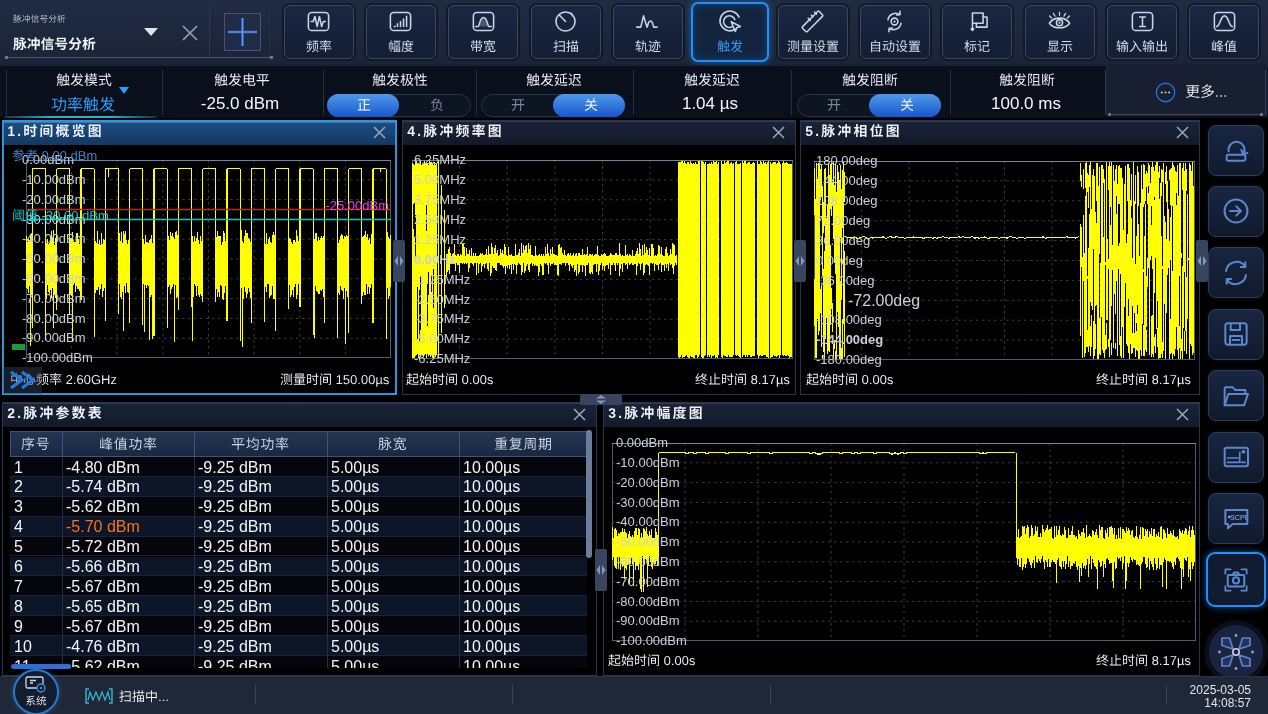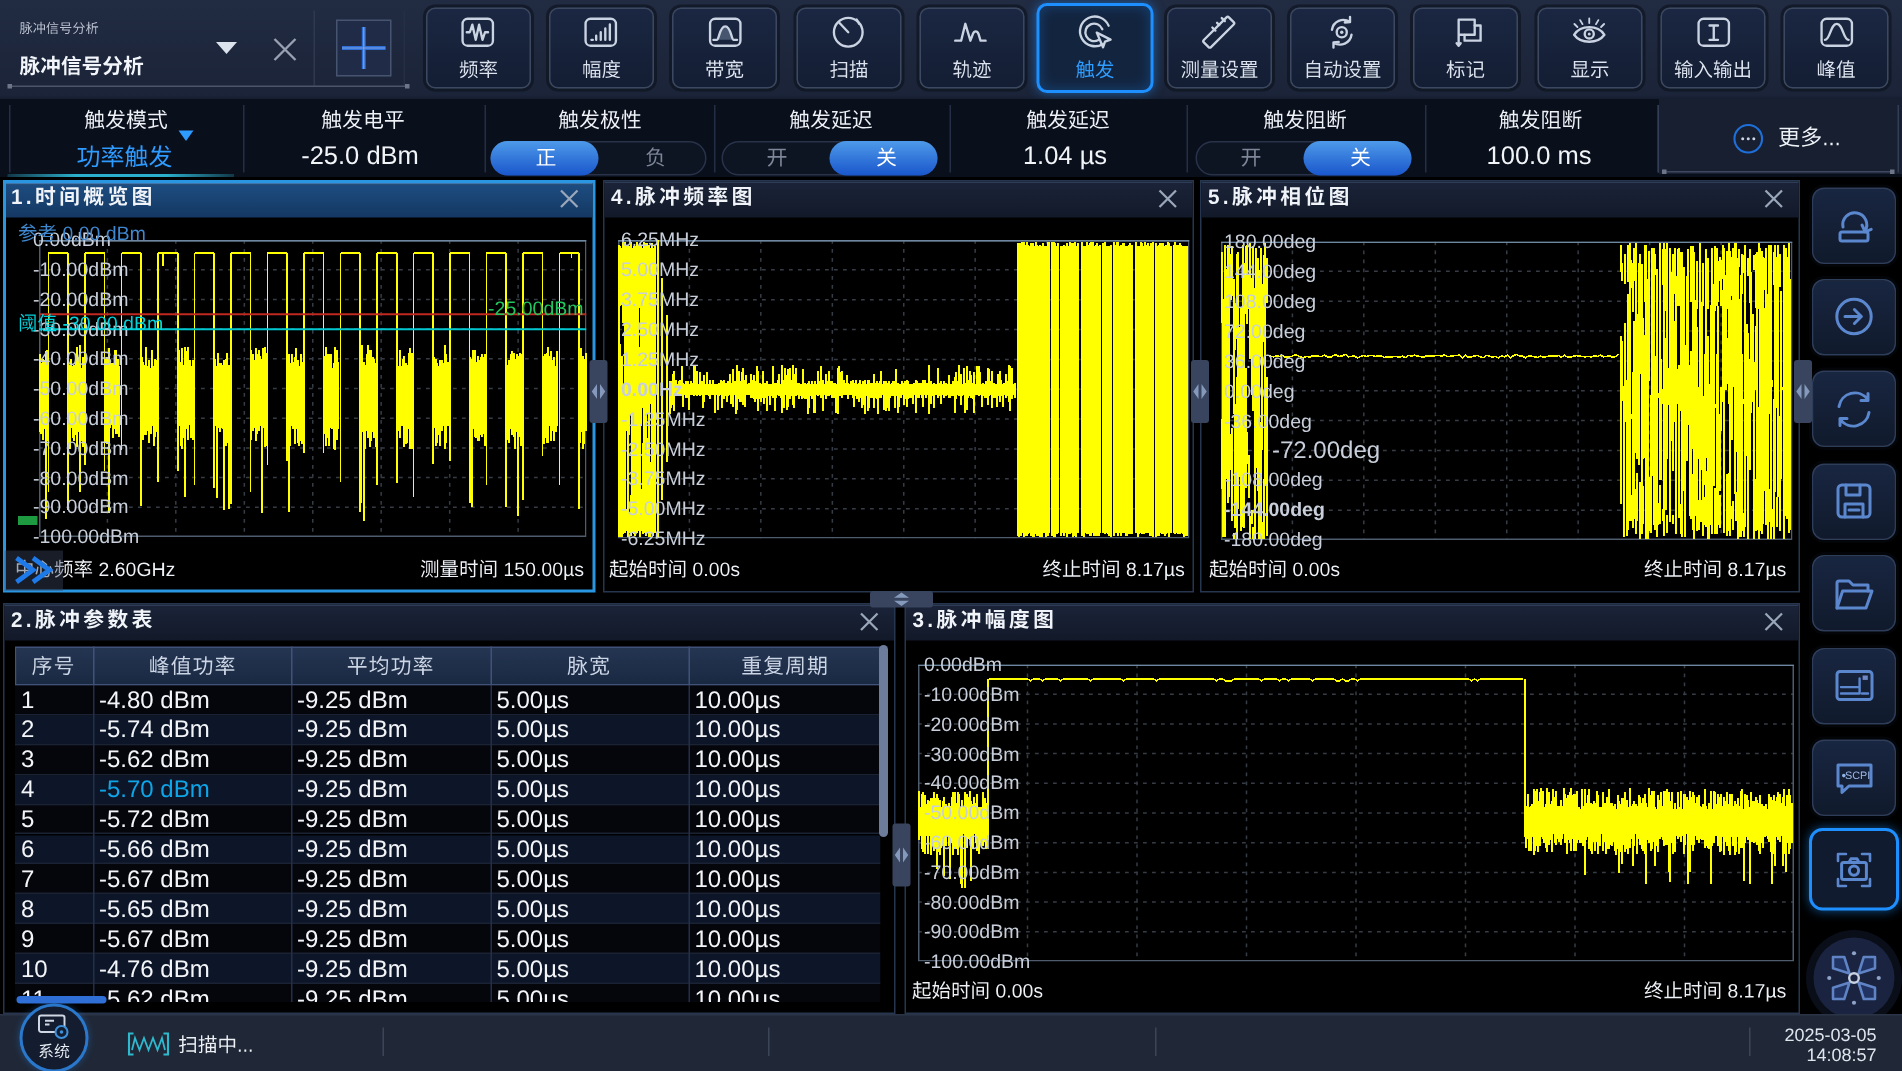--- a/index.html
+++ b/index.html
@@ -309,21 +309,21 @@
         <path d="M7.1 -5.2C6.2 -4.6 4.6 -4 3.3 -3.7C3.5 -3.5 3.8 -3.2 3.9 -3C5.3 -3.4 6.9 -4 7.9 -4.8ZM8.3 -3.7C7.1 -2.8 5 -2.2 3.1 -1.8C3.3 -1.6 3.5 -1.3 3.7 -1.1C5.6 -1.5 7.8 -2.3 9.1 -3.3ZM9.9 -2.3C8.4 -0.9 5.5 -0.1 2.3 0.2C2.5 0.4 2.7 0.8 2.8 1.1C6.1 0.7 9.1 -0.2 10.8 -1.9ZM2.3 -7.7C2.6 -7.8 3 -7.8 5.3 -7.9C5.1 -7.5 4.9 -7.1 4.6 -6.7H0.7V-5.8H4C3.1 -4.7 1.9 -3.9 0.5 -3.3C0.7 -3.1 1.1 -2.7 1.2 -2.5C2.8 -3.3 4.2 -4.4 5.2 -5.8H7.9C8.9 -4.5 10.4 -3.2 11.9 -2.6C12 -2.8 12.3 -3.2 12.6 -3.4C11.3 -3.9 9.9 -4.8 9 -5.8H12.3V-6.7H5.8C6 -7.1 6.2 -7.6 6.4 -8L10 -8.2C10.3 -7.9 10.6 -7.6 10.8 -7.3L11.6 -7.9C10.9 -8.7 9.5 -9.8 8.3 -10.5L7.5 -10C8 -9.7 8.6 -9.3 9.1 -8.9L4.1 -8.7C4.9 -9.2 5.7 -9.8 6.5 -10.5L5.6 -11C4.7 -10.1 3.4 -9.2 3 -9C2.6 -8.8 2.3 -8.6 2 -8.6C2.1 -8.4 2.3 -7.9 2.3 -7.7Z M23.9 -10.3C22.9 -9.1 21.8 -8 20.5 -7.1H19.4V-8.6H22.2V-9.4H19.4V-10.9H18.4V-9.4H15.1V-8.6H18.4V-7.1H13.9V-6.2H19.3C17.5 -5 15.5 -4.1 13.5 -3.4C13.7 -3.1 13.9 -2.7 14 -2.5C15.1 -3 16.3 -3.5 17.4 -4.1C17.1 -3.4 16.8 -2.6 16.5 -2H22.3C22.1 -0.8 21.9 -0.2 21.6 -0C21.4 0.1 21.3 0.1 20.9 0.1C20.6 0.1 19.5 0.1 18.6 -0C18.7 0.2 18.9 0.6 18.9 0.9C19.9 0.9 20.8 0.9 21.2 0.9C21.7 0.9 22 0.9 22.3 0.6C22.8 0.2 23 -0.6 23.3 -2.4C23.3 -2.5 23.4 -2.8 23.4 -2.8H17.9L18.4 -4.1H24V-4.9H18.8C19.5 -5.3 20.1 -5.8 20.8 -6.2H25.2V-7.1H21.9C22.9 -7.9 23.8 -8.9 24.6 -9.9Z M36.3 -4.5Q36.3 -2.2 35.5 -1.1Q34.8 0.1 33.2 0.1Q31.7 0.1 30.9 -1Q30.1 -2.2 30.1 -4.5Q30.1 -6.8 30.9 -7.9Q31.6 -9.1 33.3 -9.1Q34.8 -9.1 35.6 -7.9Q36.3 -6.8 36.3 -4.5ZM35.2 -4.5Q35.2 -6.4 34.7 -7.3Q34.3 -8.2 33.3 -8.2Q32.2 -8.2 31.7 -7.3Q31.3 -6.4 31.3 -4.5Q31.3 -2.6 31.7 -1.7Q32.2 -0.8 33.2 -0.8Q34.2 -0.8 34.7 -1.7Q35.2 -2.6 35.2 -4.5Z M38 0V-1.4H39.3V0Z M47.2 -4.5Q47.2 -2.2 46.4 -1.1Q45.6 0.1 44.1 0.1Q42.5 0.1 41.7 -1Q41 -2.2 41 -4.5Q41 -6.8 41.7 -7.9Q42.5 -9.1 44.1 -9.1Q45.7 -9.1 46.4 -7.9Q47.2 -6.8 47.2 -4.5ZM46 -4.5Q46 -6.4 45.6 -7.3Q45.1 -8.2 44.1 -8.2Q43 -8.2 42.6 -7.3Q42.1 -6.4 42.1 -4.5Q42.1 -2.6 42.6 -1.7Q43.1 -0.8 44.1 -0.8Q45.1 -0.8 45.5 -1.7Q46 -2.6 46 -4.5Z M54.4 -4.5Q54.4 -2.2 53.6 -1.1Q52.8 0.1 51.3 0.1Q49.7 0.1 49 -1Q48.2 -2.2 48.2 -4.5Q48.2 -6.8 48.9 -7.9Q49.7 -9.1 51.3 -9.1Q52.9 -9.1 53.7 -7.9Q54.4 -6.8 54.4 -4.5ZM53.2 -4.5Q53.2 -6.4 52.8 -7.3Q52.4 -8.2 51.3 -8.2Q50.3 -8.2 49.8 -7.3Q49.3 -6.4 49.3 -4.5Q49.3 -2.6 49.8 -1.7Q50.3 -0.8 51.3 -0.8Q52.3 -0.8 52.8 -1.7Q53.2 -2.6 53.2 -4.5Z M63.7 -1.1Q63.4 -0.4 62.9 -0.2Q62.4 0.1 61.6 0.1Q60.3 0.1 59.7 -0.7Q59.1 -1.6 59.1 -3.4Q59.1 -7 61.6 -7Q62.4 -7 62.9 -6.7Q63.4 -6.4 63.7 -5.8H63.8L63.7 -6.6V-9.4H64.9V-1.4Q64.9 -0.3 64.9 0H63.8Q63.8 -0.1 63.8 -0.5Q63.8 -0.8 63.8 -1.1ZM60.3 -3.4Q60.3 -2 60.7 -1.4Q61 -0.8 61.9 -0.8Q62.9 -0.8 63.3 -1.4Q63.7 -2.1 63.7 -3.5Q63.7 -4.9 63.3 -5.5Q62.9 -6.2 61.9 -6.2Q61 -6.2 60.7 -5.5Q60.3 -4.9 60.3 -3.4Z M73.7 -2.5Q73.7 -1.3 72.9 -0.7Q72 0 70.5 0H66.8V-8.9H70.1Q73.2 -8.9 73.2 -6.8Q73.2 -6 72.8 -5.4Q72.3 -4.9 71.5 -4.7Q72.6 -4.6 73.2 -4Q73.7 -3.4 73.7 -2.5ZM72 -6.6Q72 -7.4 71.5 -7.7Q71 -8 70.1 -8H68V-5.1H70.1Q71 -5.1 71.5 -5.5Q72 -5.9 72 -6.6ZM72.5 -2.6Q72.5 -4.2 70.3 -4.2H68V-1H70.4Q71.5 -1 72 -1.4Q72.5 -1.8 72.5 -2.6Z M79.3 0V-4.4Q79.3 -5.4 79 -5.7Q78.8 -6.1 78 -6.1Q77.3 -6.1 76.9 -5.6Q76.5 -5 76.5 -4V0H75.3V-5.4Q75.3 -6.6 75.3 -6.9H76.4Q76.4 -6.8 76.4 -6.7Q76.4 -6.6 76.4 -6.4Q76.4 -6.2 76.4 -5.7H76.4Q76.8 -6.4 77.3 -6.7Q77.8 -7 78.4 -7Q79.2 -7 79.7 -6.7Q80.1 -6.4 80.3 -5.7H80.3Q80.7 -6.4 81.2 -6.7Q81.7 -7 82.4 -7Q83.5 -7 83.9 -6.4Q84.4 -5.9 84.4 -4.6V0H83.3V-4.4Q83.3 -5.4 83 -5.7Q82.7 -6.1 82 -6.1Q81.3 -6.1 80.9 -5.6Q80.4 -5 80.4 -4V0Z" fill="#3f87cf"></path>
       </svg>
     </div>
 <svg class="abs" style="left:0;top:0" width="1268" height="714">
       <path d="M32.3 168.5 V328 M45.5 168.5 V340 M32.3 168.5 H45.5 M56.7 168.5 V310 M69.8 168.5 V314 M56.7 168.5 H69.8 M81.0 168.5 V300 M94.1 168.5 V337 M81.0 168.5 H94.1 M105.3 168.5 V321 M118.5 168.5 V314 M105.3 168.5 H118.5 M108.7 168.5 V177 M129.7 168.5 V323 M142.8 168.5 V325 M129.7 168.5 H142.8 M154.0 168.5 V336 M167.1 168.5 V328 M154.0 168.5 H167.1 M178.3 168.5 V310 M191.5 168.5 V307 M178.3 168.5 H191.5 M202.7 168.5 V302 M215.8 168.5 V302 M202.7 168.5 H215.8 M227.0 168.5 V321 M240.1 168.5 V341 M227.0 168.5 H240.1 M251.3 168.5 V323 M264.5 168.5 V322 M251.3 168.5 H264.5 M251.5 168.5 V174 M275.7 168.5 V331 M288.8 168.5 V309 M275.7 168.5 H288.8 M275.7 168.5 V181 M300.0 168.5 V307 M313.1 168.5 V312 M300.0 168.5 H313.1 M324.3 168.5 V323 M337.5 168.5 V338 M324.3 168.5 H337.5 M348.7 168.5 V333 M361.8 168.5 V304 M348.7 168.5 H361.8 M373.0 168.5 V323 M386.1 168.5 V339 M373.0 168.5 H386.1 M380.9 168.5 V172 M26.5 236 V288 M27.5 242 V289 M28.5 239 V293 M29.5 240 V286 M30.5 234 V346 M31.5 233 V294 M45.5 243 V294 M46.5 243 V299 M47.5 239 V285 M48.5 244 V292 M49.5 243 V294 M50.5 236 V290 M51.5 231 V298 M52.5 238 V288 M53.5 230 V328 M54.5 245 V294 M55.5 238 V298 M70.5 239 V295 M71.5 238 V296 M72.5 232 V342 M73.5 242 V285 M74.5 242 V283 M75.5 242 V292 M76.5 233 V286 M77.5 233 V289 M78.5 239 V289 M79.5 244 V291 M94.5 238 V292 M95.5 241 V293 M96.5 243 V290 M97.5 231 V290 M98.5 244 V287 M99.5 240 V295 M100.5 245 V289 M101.5 233 V284 M102.5 244 V297 M103.5 239 V291 M104.5 240 V288 M118.5 237 V294 M119.5 233 V284 M120.5 241 V297 M121.5 232 V299 M122.5 243 V292 M123.5 231 V331 M124.5 234 V286 M125.5 231 V293 M126.5 240 V283 M127.5 244 V292 M128.5 240 V293 M143.5 239 V284 M144.5 244 V332 M145.5 235 V285 M146.5 242 V288 M147.5 242 V285 M148.5 243 V286 M149.5 240 V340 M150.5 239 V297 M151.5 235 V295 M152.5 243 V339 M167.5 233 V293 M168.5 236 V287 M169.5 240 V285 M170.5 232 V294 M171.5 236 V289 M172.5 233 V287 M173.5 237 V284 M174.5 239 V342 M175.5 232 V285 M176.5 231 V298 M177.5 235 V297 M191.5 233 V290 M192.5 236 V341 M193.5 242 V297 M194.5 236 V284 M195.5 241 V286 M196.5 238 V296 M197.5 232 V286 M198.5 240 V295 M199.5 244 V297 M200.5 236 V294 M201.5 241 V296 M216.5 237 V289 M217.5 231 V297 M218.5 236 V292 M219.5 236 V297 M220.5 236 V285 M221.5 245 V286 M222.5 242 V299 M223.5 231 V300 M224.5 233 V293 M225.5 241 V286 M240.5 233 V335 M241.5 230 V288 M242.5 241 V347 M243.5 243 V299 M244.5 236 V287 M245.5 230 V292 M246.5 233 V298 M247.5 233 V294 M248.5 238 V288 M249.5 239 V292 M250.5 242 V298 M264.5 232 V285 M265.5 244 V287 M266.5 233 V292 M267.5 244 V284 M268.5 239 V284 M269.5 237 V298 M270.5 242 V296 M271.5 243 V295 M272.5 235 V286 M273.5 232 V299 M274.5 235 V299 M289.5 238 V285 M290.5 239 V297 M291.5 242 V295 M292.5 244 V290 M293.5 240 V297 M294.5 240 V287 M295.5 242 V284 M296.5 230 V299 M297.5 236 V295 M298.5 241 V284 M313.5 238 V335 M314.5 239 V338 M315.5 233 V286 M316.5 233 V291 M317.5 241 V292 M318.5 237 V294 M319.5 240 V294 M320.5 238 V290 M321.5 236 V291 M322.5 238 V289 M323.5 236 V297 M337.5 237 V334 M338.5 243 V293 M339.5 240 V295 M340.5 236 V286 M341.5 234 V290 M342.5 235 V291 M343.5 239 V299 M344.5 236 V288 M345.5 237 V344 M346.5 235 V291 M347.5 236 V297 M362.5 237 V296 M363.5 236 V292 M364.5 235 V295 M365.5 231 V295 M366.5 237 V284 M367.5 234 V294 M368.5 240 V287 M369.5 238 V294 M370.5 244 V288 M371.5 234 V284 M386.5 242 V295 M387.5 232 V288 M388.5 237 V299 M389.5 239 V296 M390.5 235 V287" stroke="#ffff00" stroke-width="1.05" fill="none" shape-rendering="crispEdges"></path>
     </svg>
 <svg class="abs" style="left:26px;top:208px" width="365" height="14">
       <line x1="0" y1="1.5" x2="365" y2="1.5" stroke="#c02820" stroke-width="1.4"></line>
       <line x1="0" y1="11.5" x2="365" y2="11.5" stroke="#00c8d0" stroke-width="1.4"></line>
     </svg>
-<div style="position:absolute;right:879.0px;top:197.7px;font-size:13px;font-weight:400;color:#22c55e;line-height:16px;letter-spacing:0;white-space:pre;z-index:7">-25.00dBm</div>
+<div style="position:absolute;right:879.0px;top:197.7px;font-size:13px;font-weight:400;color:#d946ef;line-height:16px;letter-spacing:0;white-space:pre;z-index:7">-25.00dBm</div>
 <div style="position:absolute;left:12.0px;top:207.2px;z-index:7;">
       <svg style="position:absolute;overflow:visible;" width="97" height="16" viewBox="0 -13.0 97 15.9">
         <path d="M1.7 -10.5C2.4 -9.7 3.2 -8.7 3.5 -8.1L4.3 -8.7C3.9 -9.3 3.1 -10.2 2.5 -10.9ZM1.2 -8.4V1H2.1V-8.4ZM8 -8.4C8.4 -8.1 8.8 -7.7 9.1 -7.4L9.6 -7.8C9.4 -8.1 8.9 -8.5 8.5 -8.8ZM2.7 -1.7 2.9 -0.9C3.9 -1.1 5.2 -1.3 6.5 -1.6L6.5 -2.3C5.1 -2.1 3.7 -1.8 2.7 -1.7ZM3.9 -5H5.5V-3.6H3.9ZM3.2 -5.6V-3H6.2V-5.6ZM4.6 -10.4V-9.6H10.9V-0.2C10.9 -0 10.8 0.1 10.6 0.1C10.3 0.1 9.5 0.1 8.7 0.1C8.8 0.3 9 0.7 9 0.9C10.1 0.9 10.9 0.9 11.3 0.8C11.7 0.6 11.8 0.4 11.8 -0.2V-10.4ZM6.8 -9 6.9 -7.3H2.9V-6.5H6.9C7.1 -4.9 7.3 -3.5 7.6 -2.4C7 -1.7 6.4 -1.1 5.7 -0.6C5.9 -0.5 6.2 -0.2 6.3 -0C6.9 -0.5 7.4 -1 7.9 -1.6C8.2 -0.8 8.7 -0.3 9.4 -0.2C9.8 -0.2 10.2 -0.7 10.4 -2.4C10.3 -2.4 10 -2.6 9.8 -2.8C9.7 -1.7 9.6 -1.2 9.4 -1.2C9 -1.2 8.7 -1.6 8.4 -2.4C9 -3.3 9.5 -4.5 9.8 -5.7L9 -5.9C8.8 -5 8.5 -4.1 8.1 -3.4C7.9 -4.2 7.8 -5.3 7.7 -6.5H10.2V-7.3H7.7C7.6 -7.8 7.6 -8.4 7.6 -9Z M20.8 -10.9C20.7 -10.5 20.7 -10.1 20.6 -9.6H17.3V-8.7H20.5C20.4 -8.3 20.3 -7.9 20.2 -7.5H18V-0.2H16.7V0.7H25.5V-0.2H24.3V-7.5H21.1C21.2 -7.9 21.3 -8.3 21.4 -8.7H25.1V-9.6H21.6L21.8 -10.9ZM18.9 -0.2V-1.3H23.4V-0.2ZM18.9 -4.9H23.4V-3.8H18.9ZM18.9 -5.7V-6.7H23.4V-5.7ZM18.9 -3.1H23.4V-2H18.9ZM16.4 -10.9C15.7 -8.9 14.6 -7 13.4 -5.7C13.6 -5.5 13.9 -5 14 -4.8C14.3 -5.2 14.7 -5.7 15.1 -6.2V1H16V-7.7C16.5 -8.6 17 -9.6 17.3 -10.6Z M30.2 -2.9V-4H33.4V-2.9Z M40.6 -2.5Q40.6 -1.2 39.8 -0.6Q39 0.1 37.6 0.1Q36.2 0.1 35.4 -0.5Q34.6 -1.1 34.4 -2.3L35.6 -2.4Q35.8 -0.8 37.6 -0.8Q38.4 -0.8 38.9 -1.2Q39.4 -1.7 39.4 -2.5Q39.4 -3.2 38.9 -3.6Q38.3 -4.1 37.2 -4.1H36.6V-5H37.2Q38.1 -5 38.7 -5.5Q39.2 -5.9 39.2 -6.6Q39.2 -7.3 38.8 -7.7Q38.3 -8.1 37.5 -8.1Q36.7 -8.1 36.3 -7.8Q35.8 -7.4 35.7 -6.7L34.6 -6.7Q34.7 -7.8 35.5 -8.5Q36.3 -9.1 37.5 -9.1Q38.9 -9.1 39.6 -8.5Q40.4 -7.8 40.4 -6.7Q40.4 -5.9 39.9 -5.3Q39.4 -4.8 38.5 -4.6V-4.6Q39.5 -4.5 40 -3.9Q40.6 -3.3 40.6 -2.5Z M47.9 -4.5Q47.9 -2.2 47.1 -1.1Q46.3 0.1 44.8 0.1Q43.2 0.1 42.5 -1Q41.7 -2.2 41.7 -4.5Q41.7 -6.8 42.4 -7.9Q43.2 -9.1 44.8 -9.1Q46.4 -9.1 47.1 -7.9Q47.9 -6.8 47.9 -4.5ZM46.7 -4.5Q46.7 -6.4 46.3 -7.3Q45.8 -8.2 44.8 -8.2Q43.8 -8.2 43.3 -7.3Q42.8 -6.4 42.8 -4.5Q42.8 -2.6 43.3 -1.7Q43.8 -0.8 44.8 -0.8Q45.8 -0.8 46.3 -1.7Q46.7 -2.6 46.7 -4.5Z M49.6 0V-1.4H50.8V0Z M58.7 -4.5Q58.7 -2.2 57.9 -1.1Q57.2 0.1 55.6 0.1Q54.1 0.1 53.3 -1Q52.5 -2.2 52.5 -4.5Q52.5 -6.8 53.3 -7.9Q54 -9.1 55.7 -9.1Q57.2 -9.1 58 -7.9Q58.7 -6.8 58.7 -4.5ZM57.6 -4.5Q57.6 -6.4 57.1 -7.3Q56.7 -8.2 55.7 -8.2Q54.6 -8.2 54.1 -7.3Q53.7 -6.4 53.7 -4.5Q53.7 -2.6 54.1 -1.7Q54.6 -0.8 55.6 -0.8Q56.6 -0.8 57.1 -1.7Q57.6 -2.6 57.6 -4.5Z M66 -4.5Q66 -2.2 65.2 -1.1Q64.4 0.1 62.8 0.1Q61.3 0.1 60.5 -1Q59.8 -2.2 59.8 -4.5Q59.8 -6.8 60.5 -7.9Q61.3 -9.1 62.9 -9.1Q64.5 -9.1 65.2 -7.9Q66 -6.8 66 -4.5ZM64.8 -4.5Q64.8 -6.4 64.4 -7.3Q63.9 -8.2 62.9 -8.2Q61.8 -8.2 61.4 -7.3Q60.9 -6.4 60.9 -4.5Q60.9 -2.6 61.4 -1.7Q61.8 -0.8 62.9 -0.8Q63.9 -0.8 64.3 -1.7Q64.8 -2.6 64.8 -4.5Z M75.3 -1.1Q75 -0.4 74.5 -0.2Q73.9 0.1 73.2 0.1Q71.9 0.1 71.2 -0.7Q70.6 -1.6 70.6 -3.4Q70.6 -7 73.2 -7Q73.9 -7 74.5 -6.7Q75 -6.4 75.3 -5.8H75.3L75.3 -6.6V-9.4H76.4V-1.4Q76.4 -0.3 76.5 0H75.4Q75.4 -0.1 75.3 -0.5Q75.3 -0.8 75.3 -1.1ZM71.8 -3.4Q71.8 -2 72.2 -1.4Q72.6 -0.8 73.5 -0.8Q74.4 -0.8 74.9 -1.4Q75.3 -2.1 75.3 -3.5Q75.3 -4.9 74.9 -5.5Q74.4 -6.2 73.5 -6.2Q72.6 -6.2 72.2 -5.5Q71.8 -4.9 71.8 -3.4Z M85.3 -2.5Q85.3 -1.3 84.4 -0.7Q83.6 0 82 0H78.4V-8.9H81.6Q84.8 -8.9 84.8 -6.8Q84.8 -6 84.3 -5.4Q83.9 -4.9 83.1 -4.7Q84.1 -4.6 84.7 -4Q85.3 -3.4 85.3 -2.5ZM83.6 -6.6Q83.6 -7.4 83.1 -7.7Q82.6 -8 81.6 -8H79.6V-5.1H81.6Q82.6 -5.1 83.1 -5.5Q83.6 -5.9 83.6 -6.6ZM84.1 -2.6Q84.1 -4.2 81.9 -4.2H79.6V-1H82Q83.1 -1 83.6 -1.4Q84.1 -1.8 84.1 -2.6Z M90.9 0V-4.4Q90.9 -5.4 90.6 -5.7Q90.3 -6.1 89.6 -6.1Q88.9 -6.1 88.5 -5.6Q88 -5 88 -4V0H86.9V-5.4Q86.9 -6.6 86.9 -6.9H87.9Q87.9 -6.8 87.9 -6.7Q88 -6.6 88 -6.4Q88 -6.2 88 -5.7H88Q88.4 -6.4 88.8 -6.7Q89.3 -7 90 -7Q90.8 -7 91.2 -6.7Q91.7 -6.4 91.9 -5.7H91.9Q92.2 -6.4 92.8 -6.7Q93.3 -7 94 -7Q95 -7 95.5 -6.4Q96 -5.9 96 -4.6V0H94.8V-4.4Q94.8 -5.4 94.6 -5.7Q94.3 -6.1 93.6 -6.1Q92.8 -6.1 92.4 -5.6Q92 -5 92 -4V0Z" fill="#00d4de"></path>
       </svg>
     </div>
 <div class="abs" style="left:12px;top:344px;width:13px;height:6px;background:#1e9a40;z-index:7"></div>
 <div class="abs" style="left:3px;top:367px;width:39px;height:27px;background:rgba(58,70,96,0.42);z-index:7"></div>
 <svg class="abs" style="left:8px;top:369px;z-index:8" width="32" height="22" viewBox="0 0 32 22">
       <path d="M3 3 L14 11 L3 19 M14 3 L25 11 L14 19" fill="none" stroke="#1e7ae8" stroke-width="3.2"></path>
     </svg>
@@ -499,21 +499,21 @@
 <div style="position:absolute;left:321px;top:21.4px;font-size:16px;color:#f3f5f8;z-index:4">5.00µs</div>
 <div style="position:absolute;left:453px;top:21.4px;font-size:16px;color:#f3f5f8;z-index:4">10.00µs</div>
 <div class="abs" style="left:0px;top:39.8px;width:577px;height:19.9px;background:#04060b;border-bottom:1px solid #1a2234"></div>
 <div style="position:absolute;left:4px;top:41.3px;font-size:16px;color:#f3f5f8;z-index:4">3</div>
 <div style="position:absolute;left:56px;top:41.3px;font-size:16px;color:#f3f5f8;z-index:4">-5.62 dBm</div>
 <div style="position:absolute;left:188px;top:41.3px;font-size:16px;color:#f3f5f8;z-index:4">-9.25 dBm</div>
 <div style="position:absolute;left:321px;top:41.3px;font-size:16px;color:#f3f5f8;z-index:4">5.00µs</div>
 <div style="position:absolute;left:453px;top:41.3px;font-size:16px;color:#f3f5f8;z-index:4">10.00µs</div>
 <div class="abs" style="left:0px;top:59.7px;width:577px;height:19.9px;background:#0d1628;border-bottom:1px solid #1a2234"></div>
 <div style="position:absolute;left:4px;top:61.2px;font-size:16px;color:#f3f5f8;z-index:4">4</div>
-<div style="position:absolute;left:56px;top:61.2px;font-size:16px;color:#0ea5e9;z-index:4">-5.70 dBm</div>
+<div style="position:absolute;left:56px;top:61.2px;font-size:16px;color:#f97316;z-index:4">-5.70 dBm</div>
 <div style="position:absolute;left:188px;top:61.2px;font-size:16px;color:#f3f5f8;z-index:4">-9.25 dBm</div>
 <div style="position:absolute;left:321px;top:61.2px;font-size:16px;color:#f3f5f8;z-index:4">5.00µs</div>
 <div style="position:absolute;left:453px;top:61.2px;font-size:16px;color:#f3f5f8;z-index:4">10.00µs</div>
 <div class="abs" style="left:0px;top:79.6px;width:577px;height:19.9px;background:#04060b;border-bottom:1px solid #1a2234"></div>
 <div style="position:absolute;left:4px;top:81.1px;font-size:16px;color:#f3f5f8;z-index:4">5</div>
 <div style="position:absolute;left:56px;top:81.1px;font-size:16px;color:#f3f5f8;z-index:4">-5.72 dBm</div>
 <div style="position:absolute;left:188px;top:81.1px;font-size:16px;color:#f3f5f8;z-index:4">-9.25 dBm</div>
 <div style="position:absolute;left:321px;top:81.1px;font-size:16px;color:#f3f5f8;z-index:4">5.00µs</div>
 <div style="position:absolute;left:453px;top:81.1px;font-size:16px;color:#f3f5f8;z-index:4">10.00µs</div>
 <div class="abs" style="left:0px;top:99.5px;width:577px;height:19.9px;background:#0d1628;border-bottom:1px solid #1a2234"></div>

